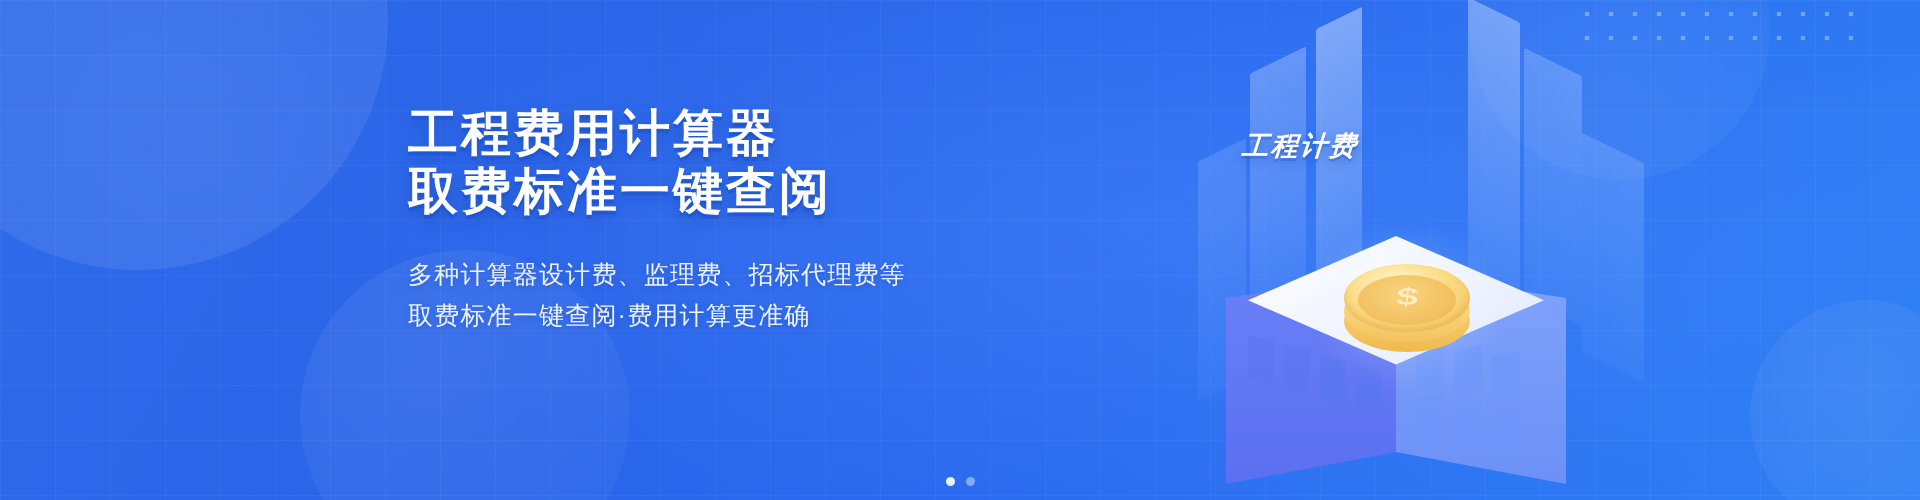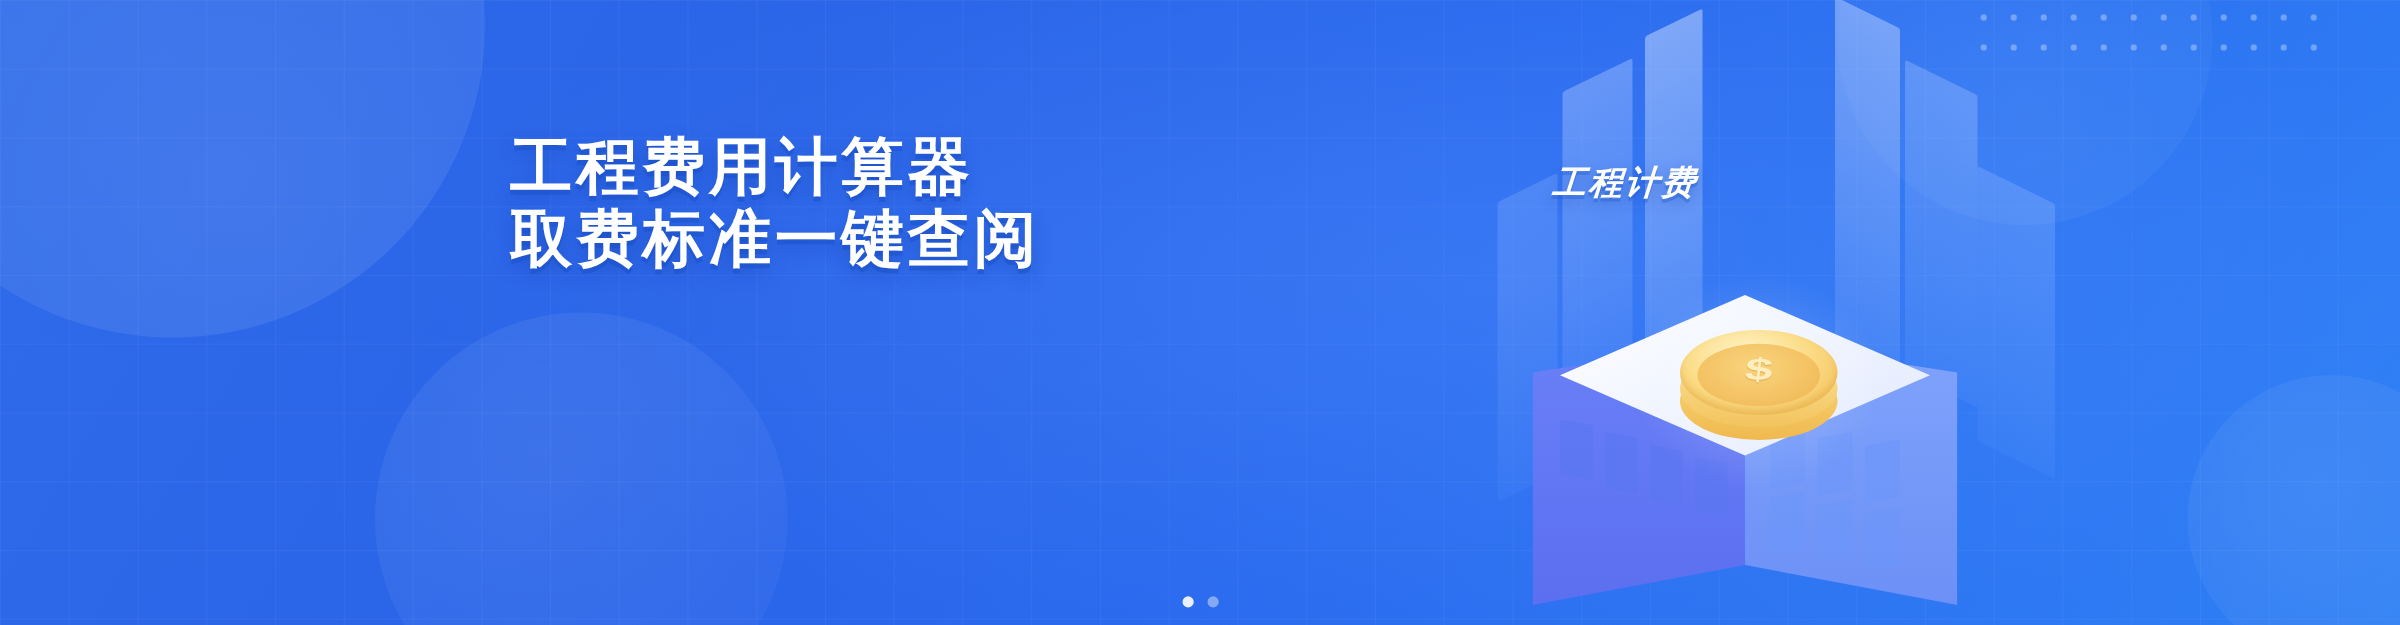--- a/index.html
+++ b/index.html
@@ -160,20 +160,22 @@
   <div class="circ circ-c"></div>
   <div class="circ circ-d"></div>
   <div class="dot-grid"></div>
 
   <div class="copy">
     <div class="headline">
       <span class="ln">工程费用计算器</span>
       <span class="ln">取费标准一键查阅</span>
     </div>
     <div class="sub">
+      <span class="ln">多种计算器设计费、监理费、招标代理费等</span>
+      <span class="ln">取费标准一键查阅·费用计算更准确</span>
     </div>
   </div>
 
   <div class="illus">
     <div class="sky-bar bar6"></div>
     <div class="sky-bar bar1"></div>
     <div class="sky-bar bar2"></div>
     <div class="sky-bar bar3"></div>
     <div class="sky-bar bar4"></div>
     <div class="sky-bar bar5"></div>

